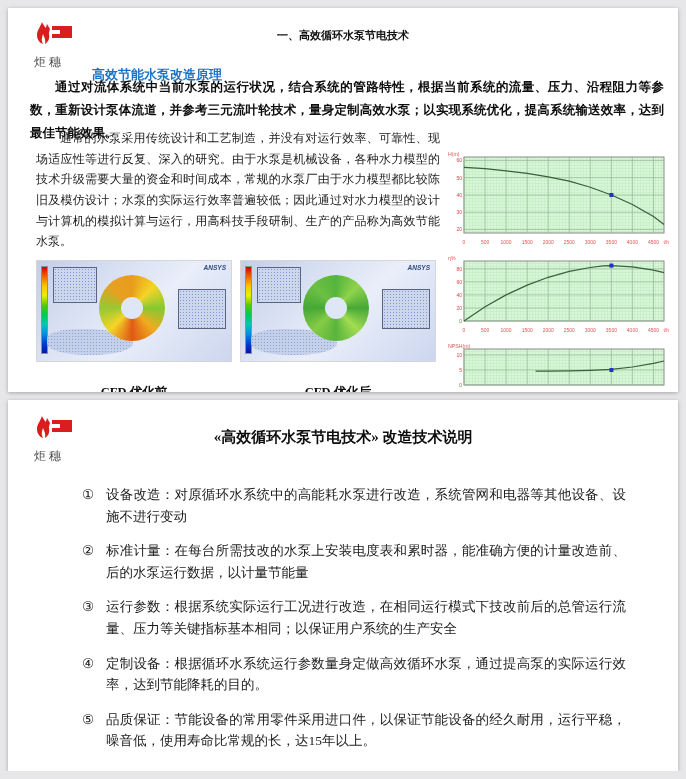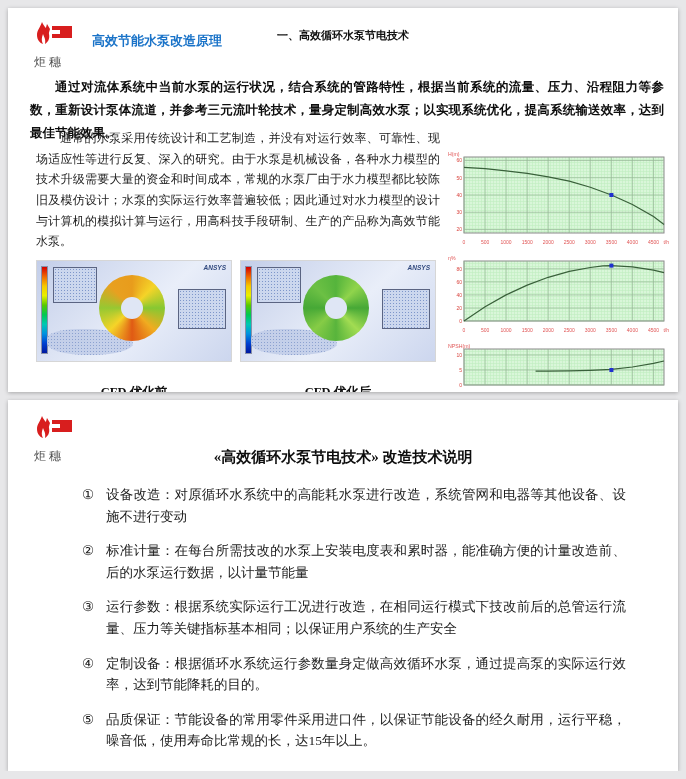--- a/index.html
+++ b/index.html
@@ -11,21 +11,21 @@
   #page1 { height:384px; }
   #page2 { height:371px; }
 
   
   .logo { position:absolute; left:26px; top:12px; width:56px; text-align:left; }
   .logo-text { font-size:12px; font-weight:normal; color:#4a4a4a; letter-spacing:3px; margin-top:3px; }
 
   
   .p1-title { position:absolute; top:20px; left:0; width:100%; 
     text-align:center; font-size:11px; font-weight:bold; color:#111; }
-  .p1-sub { position:absolute; top:24px; left:84px; font-size:13px; font-weight:bold; color:#1a73c8; }
+  .p1-sub { position:absolute; top:58px; left:84px; font-size:13px; font-weight:bold; color:#1a73c8; }
 
   .p1-intro { position:absolute; top:68px; left:22px; right:14px; font-size:12.5px; font-weight:bold;
     color:#0d0d0d; line-height:1.85; text-indent:2em; text-align:justify; }
 
   .p1-left { position:absolute; top:120px; left:28px; width:404px; }
   .p1-body { font-family:"Liberation Serif", serif; font-size:12px; color:#1c1c1c;
     line-height:1.72; text-indent:2em; text-align:justify; margin-bottom:8px; }
 
   .cfd-row { display:flex; gap:8px; }
   .cfd-panel { position:relative; width:196px; height:102px;
@@ -49,21 +49,21 @@
   .cfd-caption-row { display:flex; gap:8px; margin-top:22px; }
   .cfd-caption { width:196px; text-align:center; font-family:"Liberation Serif", serif;
     font-size:12.5px; font-weight:bold; color:#111; }
 
   .p1-foot { position:absolute; left:28px; bottom:8px; font-size:12px; font-weight:bold; color:#111; }
 
   .p1-charts { position:absolute; top:142px; left:440px; width:224px; }
   .chart { margin-bottom:4px; }
 
   
-  .p2-title { position:absolute; top:48px; left:0; width:100%; text-align:center;
+  .p2-title { position:absolute; top:28px; left:0; width:100%; text-align:center;
     font-family:"Liberation Serif", serif; font-size:15px; font-weight:bold; color:#0d0d0d; }
   .p2-list { position:absolute; top:84px; left:74px; right:52px; }
   .p2-item { display:flex; margin-bottom:13px; font-family:"Liberation Serif", serif;
     font-size:13.5px; color:#1c1c1c; line-height:1.6; }
   .p2-num { flex:0 0 24px; }
   .p2-text { flex:1; text-align:justify; }
 </style>
 </head>
 <body>
 

